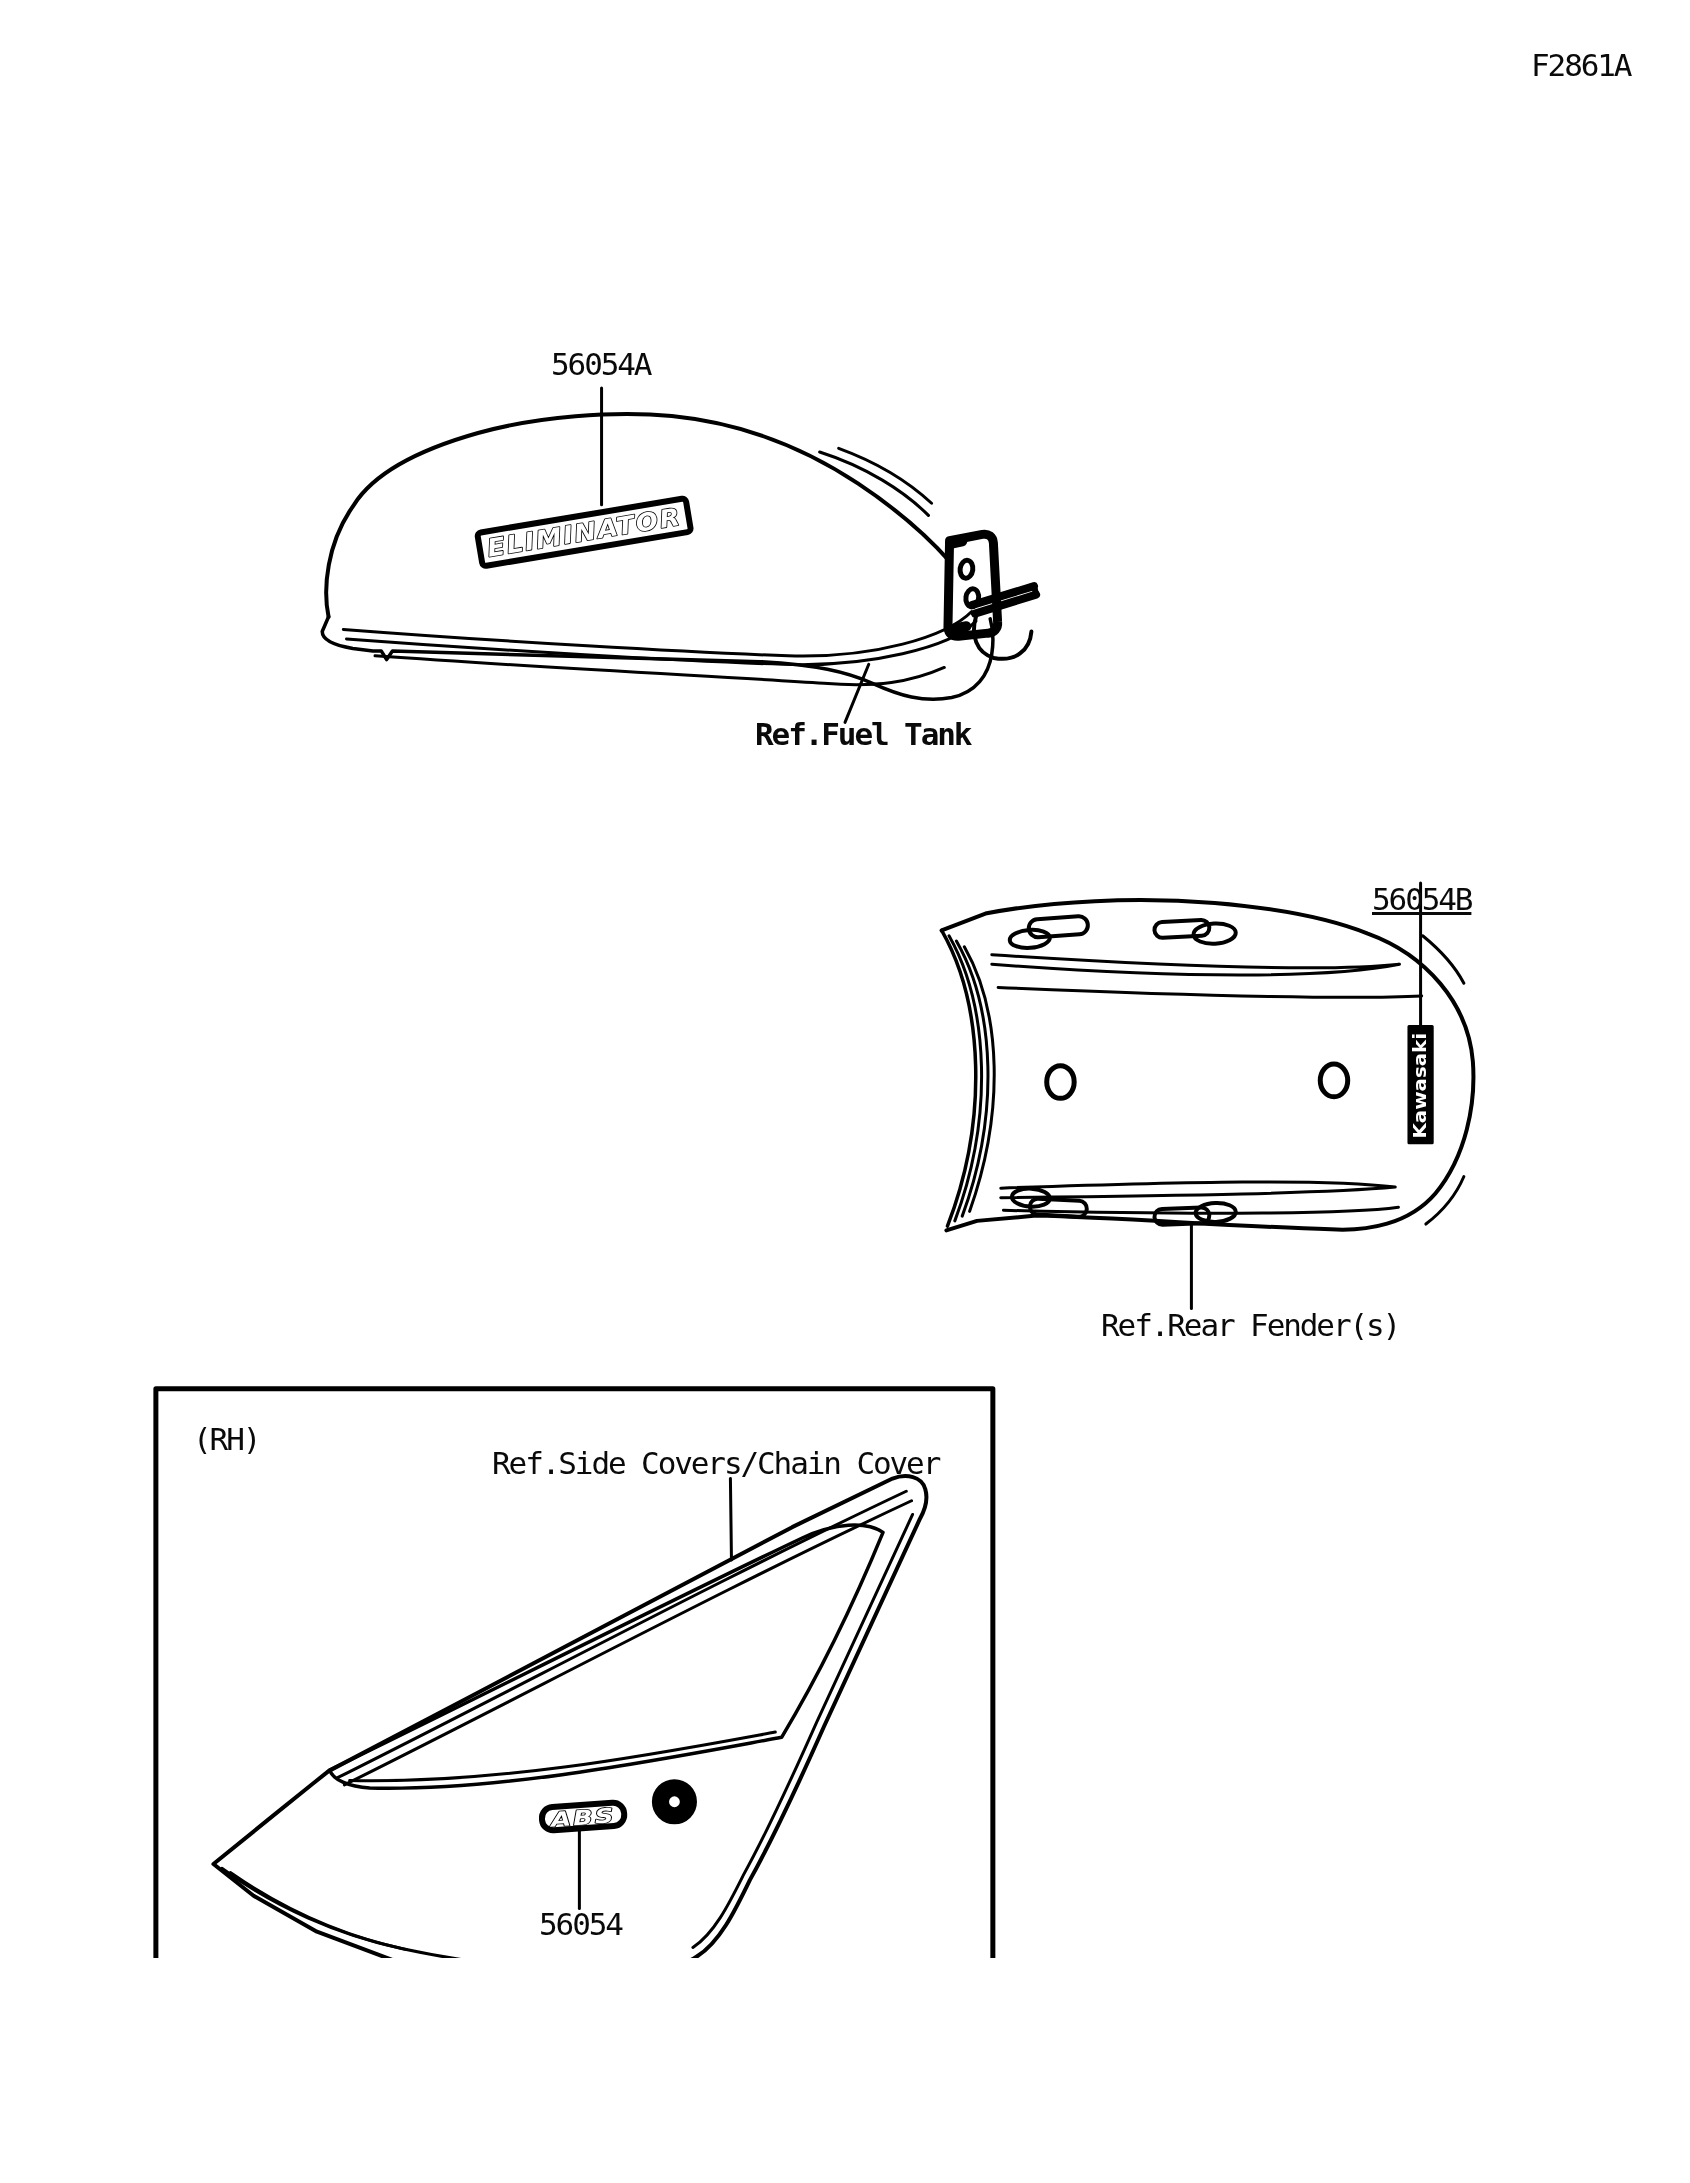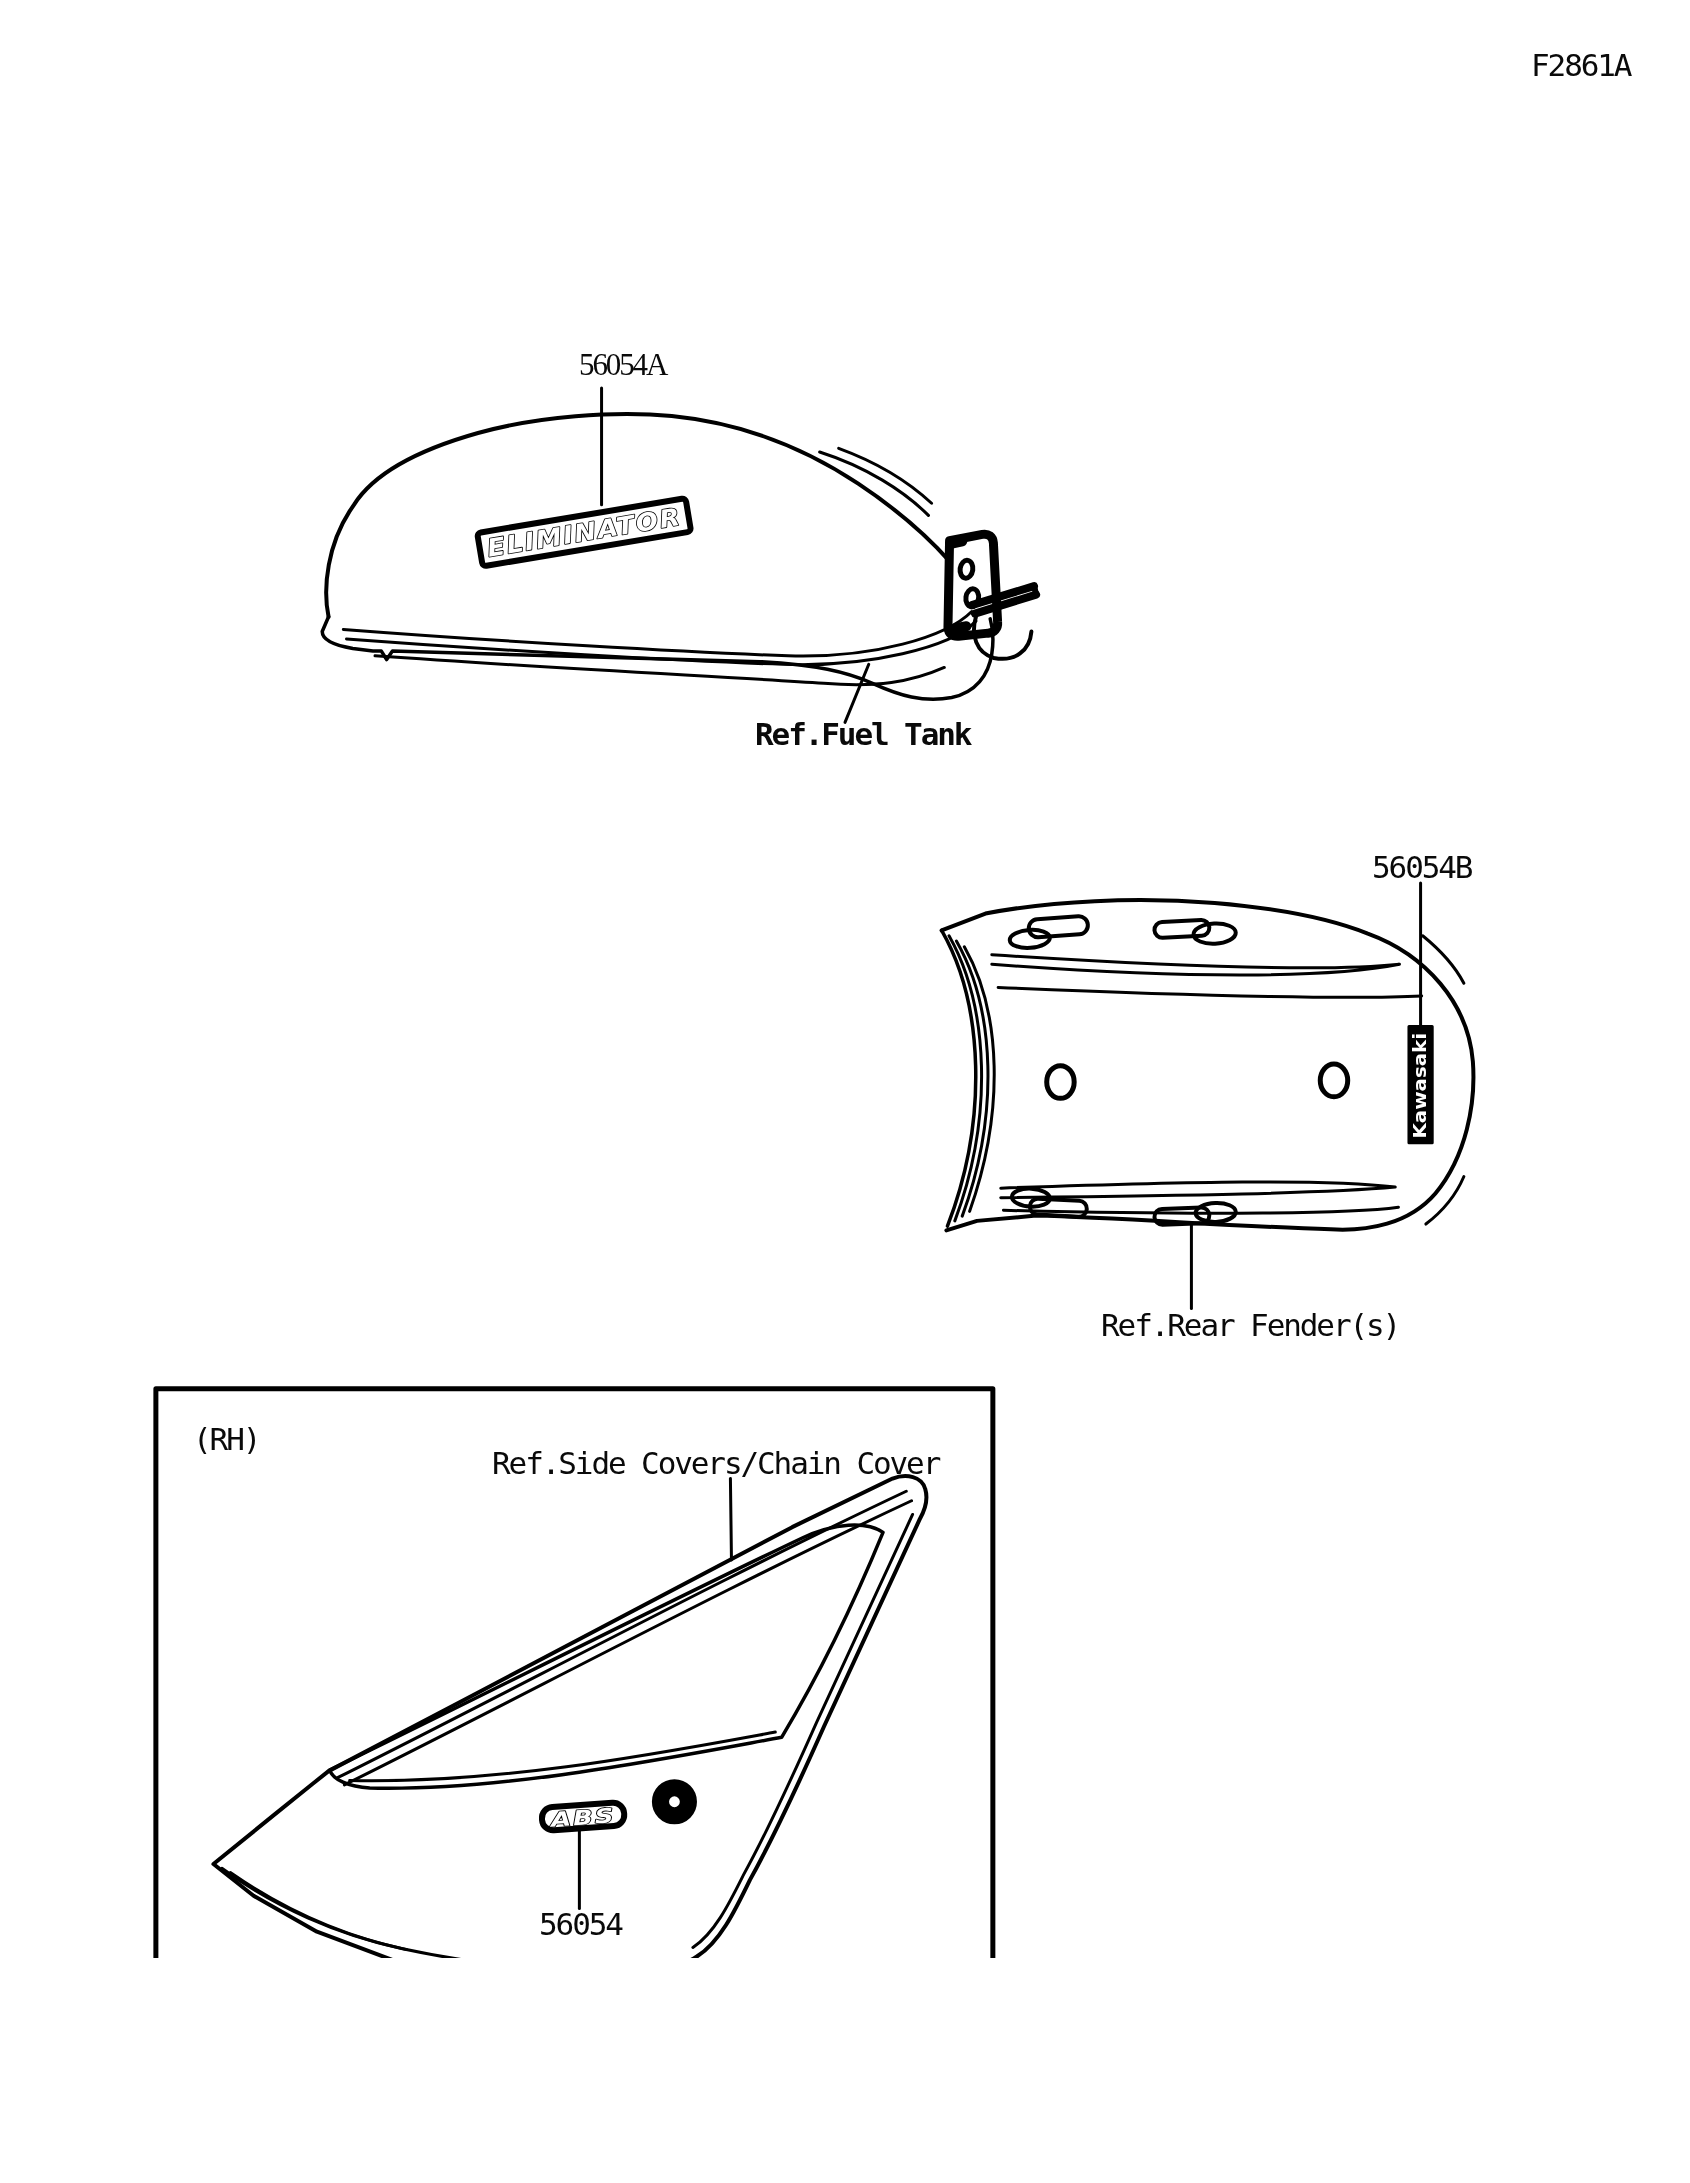--- a/index.html
+++ b/index.html
@@ -161,25 +161,25 @@
         <circle cx="1277" cy="3412" r="14" stroke-width="4"></circle>
       </g>
 
       <path d="M1383,2800 L1385,2954" stroke-width="3"></path>
       <path d="M1097,3466 L1097,3614" stroke-width="3"></path>
     </g>
   </svg>
 
   <div class="cad-label" style="left:1531px; top:50px;">F2861A</div>
 
-  <div class="cad-label" style="left:579px; top:349px;font-family:Liberation Serif, serif;">56054A</div>
+  <div class="cad-label" style="left:551px; top:349px;">56054A</div>
 
   <div class="cad-label" style="left:755px; top:719px;font-weight:bold;">Ref.Fuel Tank</div>
 
-  <div class="cad-label" style="left:1372px; top:852px;">56054B</div>
+  <div class="cad-label" style="left:1372px; top:884px;text-decoration:underline;">56054B</div>
 
   <div class="cad-label" style="left:1101px; top:1310px;">Ref.Rear Fender(s)</div>
 
   <div class="cad-label" style="left:193px; top:1424px;text-align:center;">(RH)</div>
 
   <div class="cad-label" style="left:492px; top:1412px;margin-top:36px;">Ref.Side Covers/Chain Cover</div>
 
   <div class="cad-label" style="left:539px; top:1909px;">56054</div>
 
 </div>

